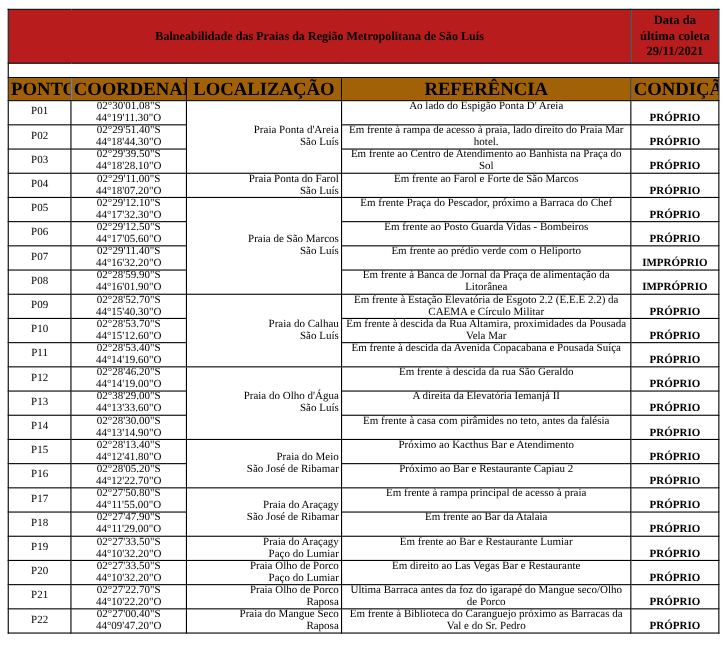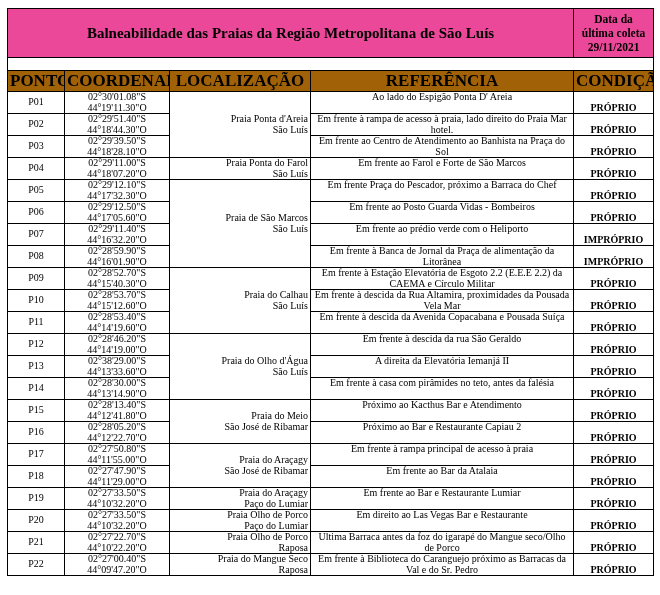--- a/index.html
+++ b/index.html
@@ -23,25 +23,25 @@
     top: 8px;
     width: 646px;
     border-collapse: collapse;
     table-layout: fixed;
   }
   table.main td, table.main th {
     border: 1px solid #000;
     padding: 0 2px;
     overflow: hidden;
   }
-  .title-row td { height: 48px; background: #ec4899; }
+  .title-row td { height: 48px; background: #b91c1c; }
   .title-cell {
     text-align: center;
     font-weight: bold;
-    font-size: 15px;
+    font-size: 11px;
     vertical-align: middle;
   }
   .date-cell {
     text-align: center;
     font-weight: bold;
     font-size: 11.5px;
     line-height: 14px;
     vertical-align: middle;
     white-space: pre-line;
   }

